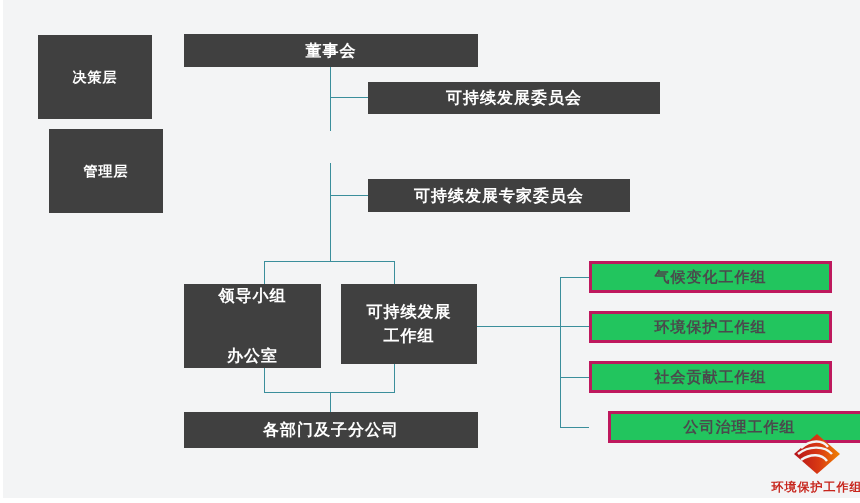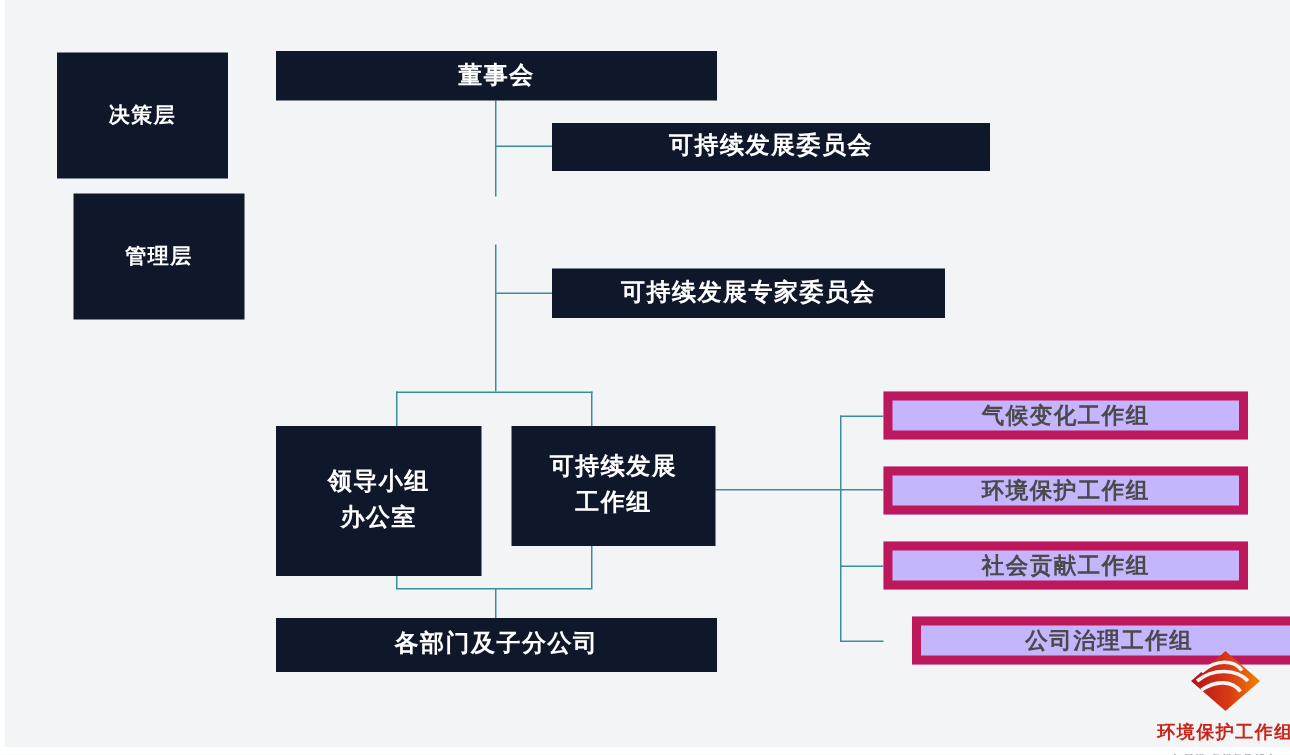--- a/index.html
+++ b/index.html
@@ -11,35 +11,35 @@
   .canvas{
     position:relative;width:860px;height:503px;
     background:#f3f4f5;
   }
   .edge{position:absolute;background:#ffffff;}
   .edge-left{left:0;top:0;width:3px;height:503px;}
   .edge-bottom{left:0;top:498px;width:860px;height:5px;}
 
   .teal-box{
     position:absolute;
-    background:#0f172a;
+    background:#404040;
     color:#ffffff;
     font-weight:bold;
     display:flex;flex-direction:column;
     align-items:center;justify-content:center;
     text-align:center;
     font-size:16px;
     letter-spacing:1px;
     line-height:1.5;
   }
   .layer-box{font-size:14px;font-family:Liberation Serif, serif;}
   .outline-box{
     position:absolute;
-    background:#c4b5fd;
-    border:6px solid #be185d;
+    background:#22c55e;
+    border:3px solid #be185d;
     color:#4a4a4c;
     font-weight:bold;
     display:flex;align-items:center;justify-content:center;
     text-align:center;
     font-size:15px;
     letter-spacing:1px;
     box-sizing:border-box;
   }
   .line{position:absolute;background:#3a8e9b;}
   .hline{height:1px;}
@@ -89,21 +89,21 @@
 
   <div class="teal-box" style="left:184px;top:34px;width:294px;height:33px;">
     <span>董事会</span>
   </div>
   <div class="teal-box" style="left:368px;top:82px;width:292px;height:32px;">
     <span>可持续发展委员会</span>
   </div>
   <div class="teal-box" style="left:368px;top:179px;width:262px;height:33px;">
     <span>可持续发展专家委员会</span>
   </div>
-  <div class="teal-box" style="left:184px;top:284px;width:137px;height:100px;">
+  <div class="teal-box" style="left:184px;top:284px;width:137px;height:84px;justify-content:space-between;">
     <span>领导小组</span>
     <span>办公室</span>
   </div>
   <div class="teal-box" style="left:341px;top:284px;width:136px;height:80px;">
     <span>可持续发展</span>
     <span>工作组</span>
   </div>
   <div class="teal-box" style="left:184px;top:412px;width:294px;height:36px;">
     <span>各部门及子分公司</span>
   </div>

